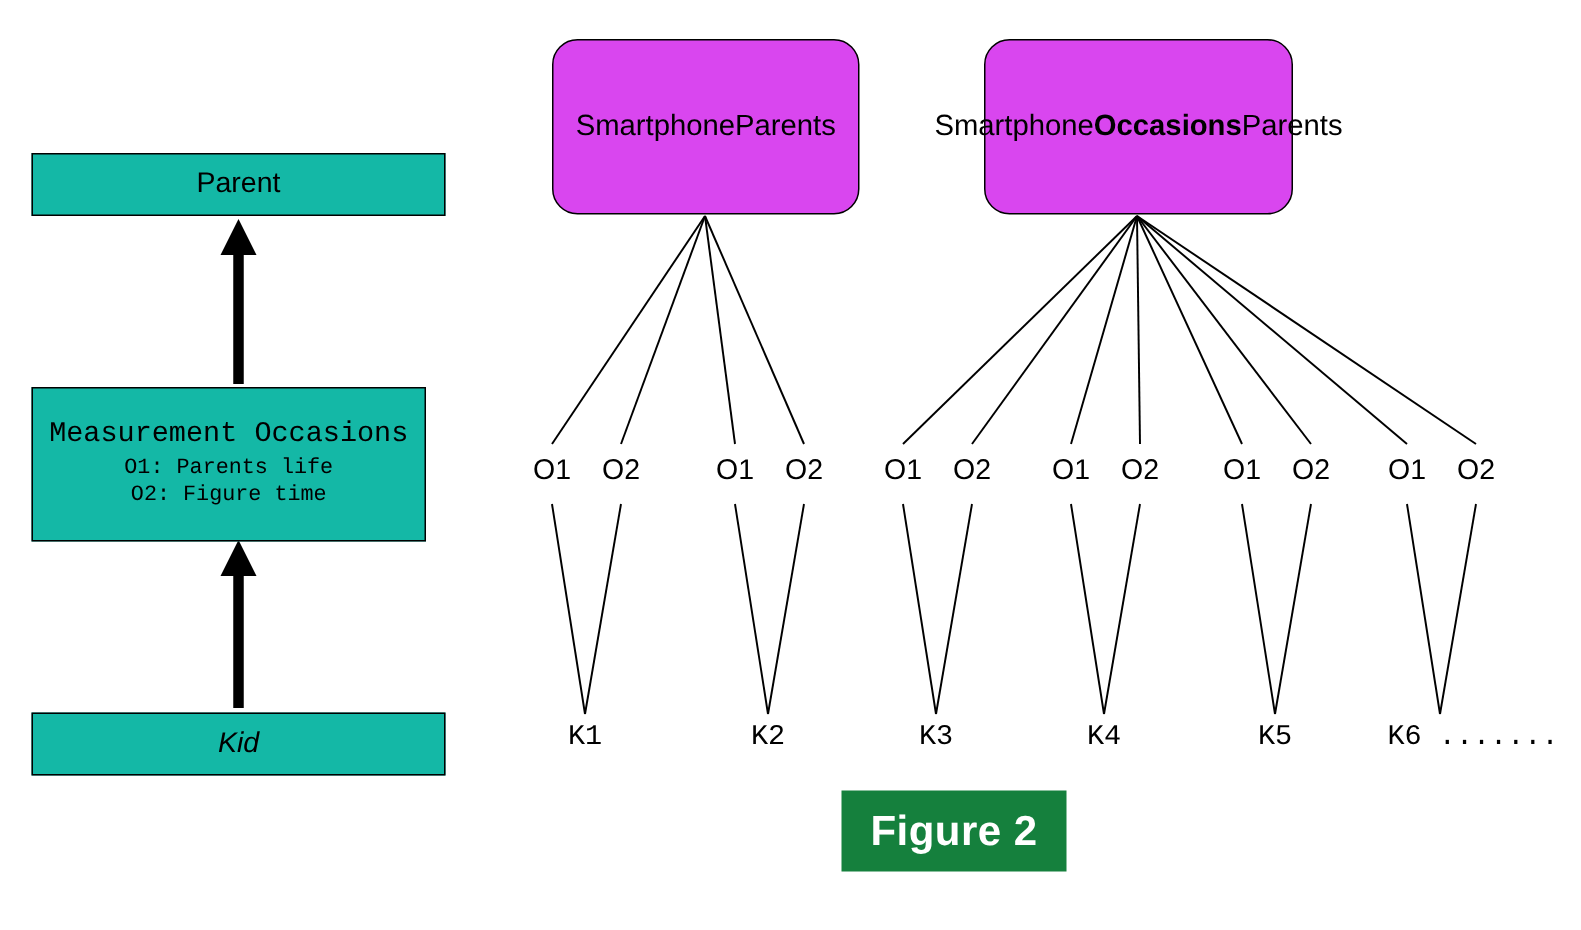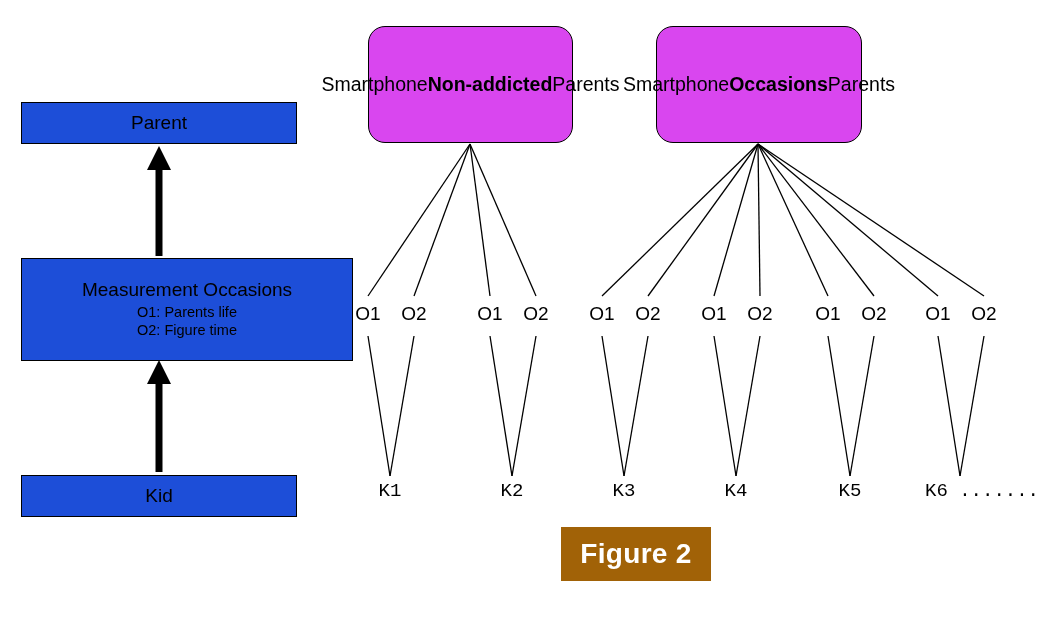--- a/index.html
+++ b/index.html
@@ -21,41 +21,41 @@
     left: 0; top: 0;
     width: 1054px;
     height: 620px;
   }
 
   
   .rect-box {
     position: absolute;
     box-sizing: border-box;
     border: 1.6px solid #000;
-    background: #1d4ed8;
+    background: #14b8a6;
     display: flex;
     flex-direction: column;
     align-items: center;
     justify-content: center;
     text-align: center;
   }
   .rect-box .title {
     font-size: 19px;
     line-height: 1.15;
     white-space: nowrap;
   }
   .rect-box .sub {
     font-size: 14.5px;
     line-height: 1.28;
     white-space: nowrap;
   }
 
   #box-parent   { left: 21px;  top: 102px; width: 276px; height: 42px; }
-  #box-measure  { left: 21px;  top: 258px; width: 332px; height: 103px; }
-  #box-kid      { left: 21px;  top: 475px; width: 276px; height: 42px; }
+  #box-measure  { left: 21px;  top: 258px; width: 263px; height: 103px; font-family: Liberation Mono, monospace; }
+  #box-kid      { left: 21px;  top: 475px; width: 276px; height: 42px; font-style: italic; }
   #box-measure .title { margin-bottom: 2px; }
 
   
   .round-box {
     position: absolute;
     box-sizing: border-box;
     border: 1.6px solid #000;
     border-radius: 17px;
     background: #d946ef;
     display: flex;
@@ -86,21 +86,21 @@
   .o-label { top: 304px; }
   .k-label { top: 482px; font-family: Liberation Mono, monospace; }
 
   
   #figure-caption {
     position: absolute;
     left: 561px;
     top: 527px;
     width: 150px;
     height: 54px;
-    background: #a16207;
+    background: #15803d;
     color: #ffffff;
     font-size: 28px;
     font-weight: bold;
     display: flex;
     align-items: center;
     justify-content: center;
     letter-spacing: 0.3px;
   }
 </style>
 </head>
@@ -168,21 +168,20 @@
     <div class="sub">O1: Parents life</div>
     <div class="sub">O2: Figure time</div>
   </div>
 
   <div class="rect-box" id="box-kid">
     <div class="title">Kid</div>
   </div>
 
   <div class="round-box" id="box-nonaddicted">
     <div class="ln">Smartphone</div>
-    <div class="ln b">Non-addicted</div>
     <div class="ln">Parents</div>
   </div>
 
   <div class="round-box" id="box-addicted">
     <div class="ln">Smartphone</div>
     <div class="ln b">Occasions</div>
     <div class="ln">Parents</div>
   </div>
 
   <div class="node-label o-label" style="left:368px">O1</div>

